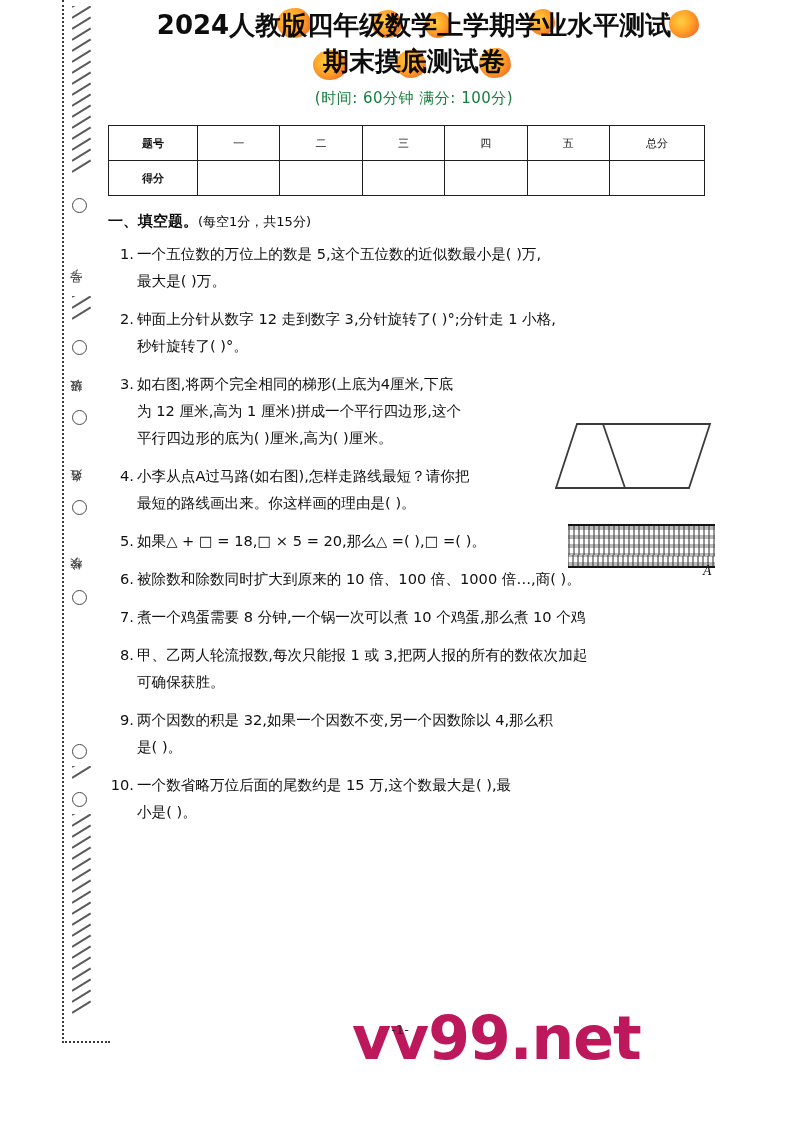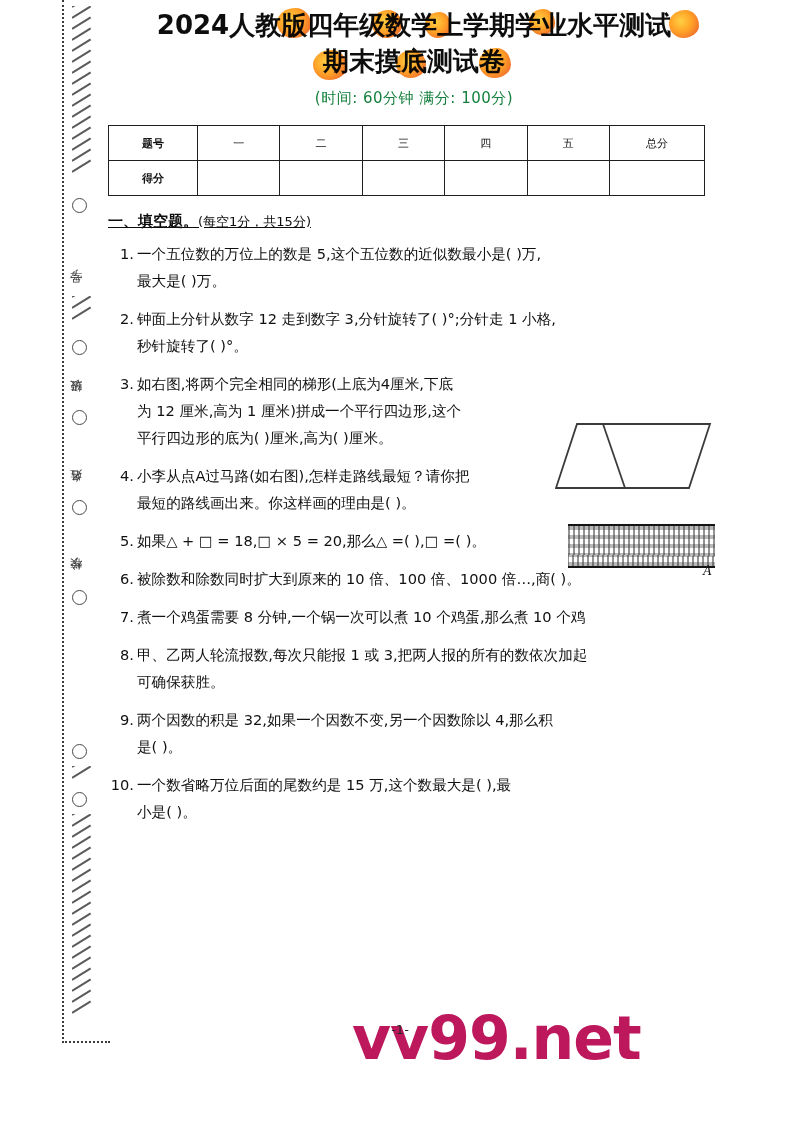--- a/index.html
+++ b/index.html
@@ -83,21 +83,21 @@
     font-size:11px;
     color:#121212;
   }
   .score-table td.head-col{width:86px;font-weight:600;}
   .score-table td.tot{width:92px;}
 
   
   .section-head{
     margin-top:16px;
     font-family:"DejaVu Sans","Liberation Sans",sans-serif;
-    font-size:15px;font-weight:bold;color:#0d0d0d;text-decoration:underline;
+    font-size:15px;font-weight:bold;color:#0d0d0d;
   }
   .section-head .pts{font-size:13px;font-weight:normal;}
 
   
   .qlist{margin-top:9px;}
   .q{
     position:relative;
     display:flex;
     margin-bottom:11px;
     font-family:"DejaVu Sans","Liberation Sans",sans-serif;

